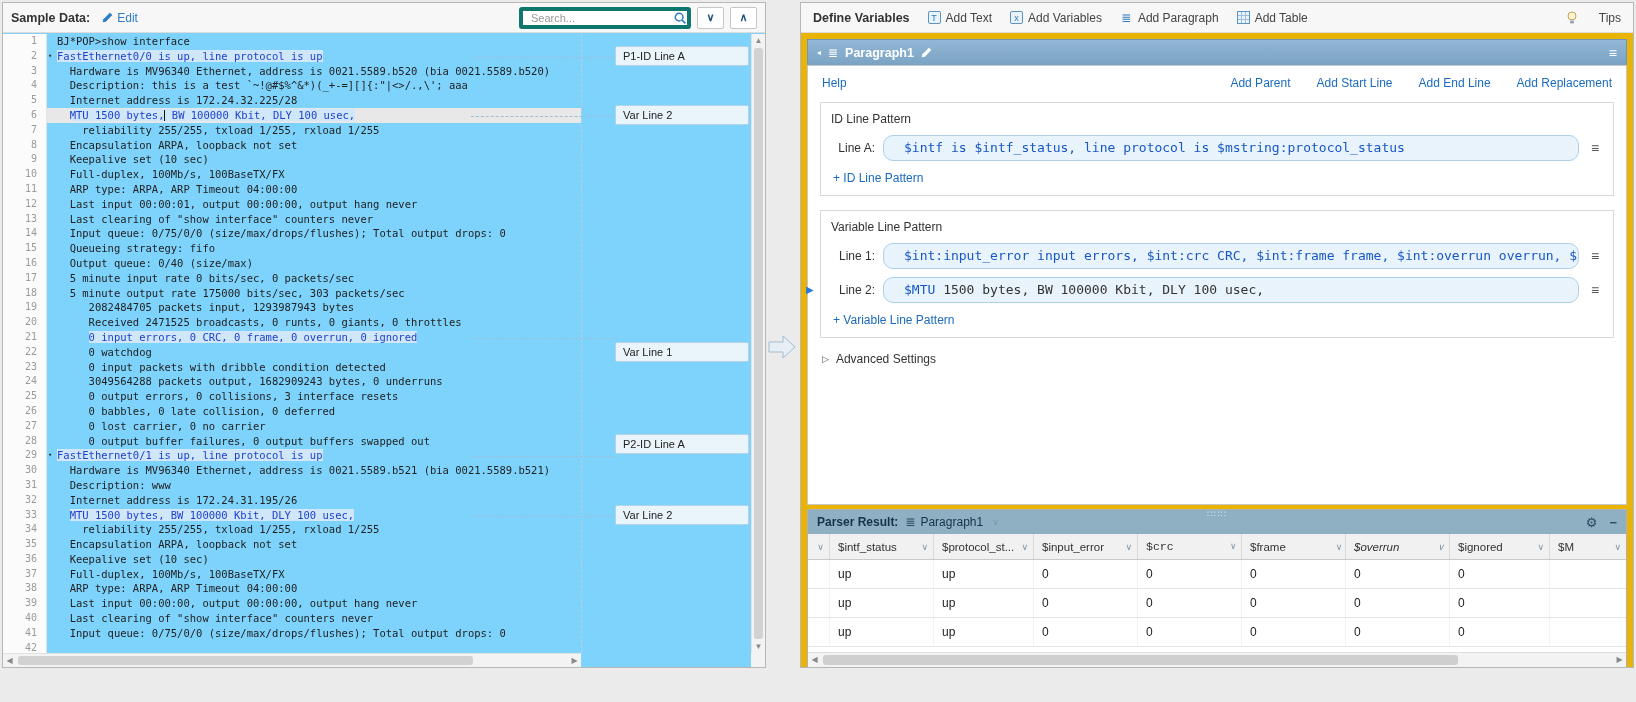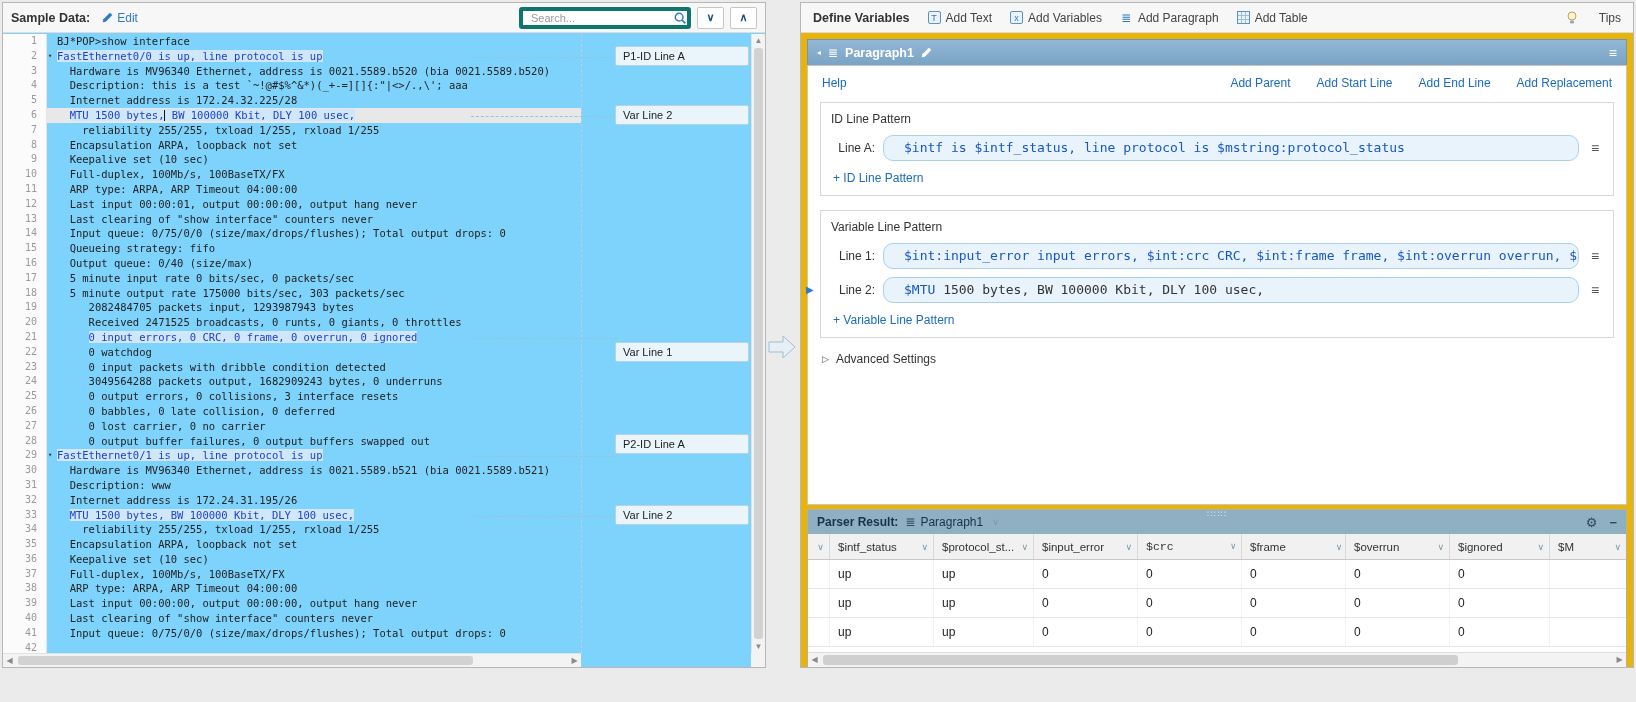--- a/index.html
+++ b/index.html
@@ -456,21 +456,21 @@
               <span class="chv">∨</span>
             </span>
             <span class="pth" style="width: 104px; font-family: Liberation Mono, monospace;">
               <span class="cname">$crc</span>
               <span class="chv">∨</span>
             </span>
             <span class="pth" style="width: 104px; gap: 46px;">
               <span class="cname">$frame</span>
               <span class="chv">∨</span>
             </span>
-            <span class="pth" style="width: 104px;">
+            <span class="pth" style="width: 104px; font-style: italic;">
               <span class="cname">$overrun</span>
               <span class="chv">∨</span>
             </span>
             <span class="pth" style="width: 100px;">
               <span class="cname">$ignored</span>
               <span class="chv">∨</span>
             </span>
             <span class="pth flex">
               <span class="cname">$M</span>
               <span class="chv">∨</span>

